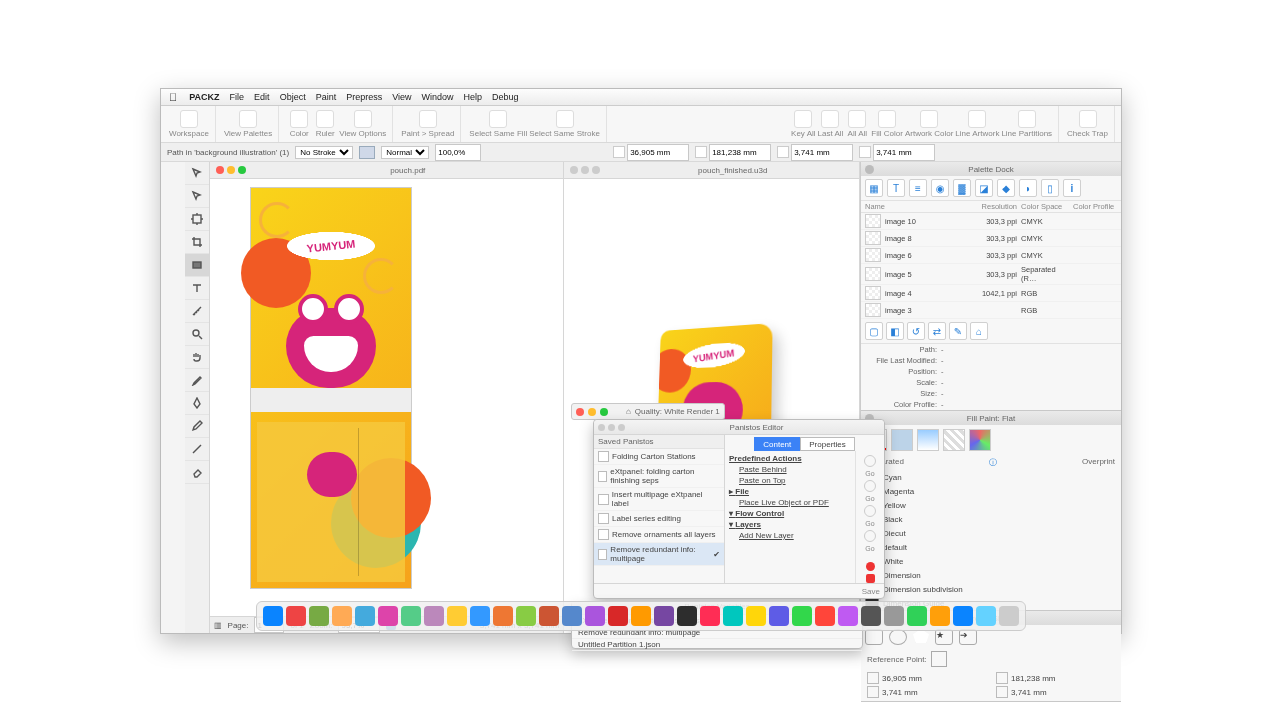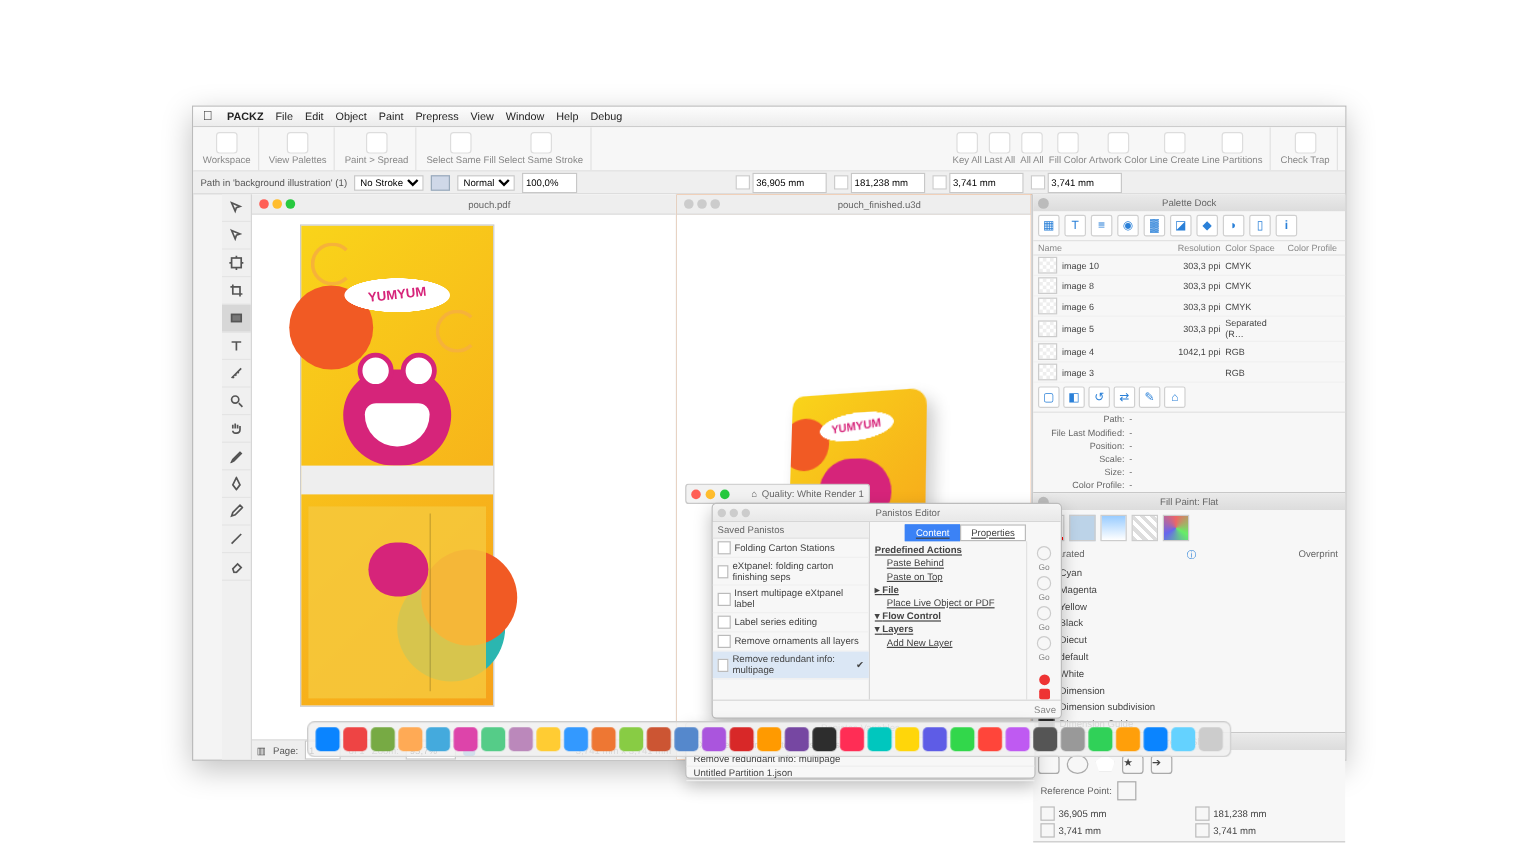--- a/index.html
+++ b/index.html
@@ -65,21 +65,21 @@
 .panisto{position:absolute;left:432px;top:330px;width:290px;height:178px;background:#f7f7f7;border:1px solid #bcbcbc;border-radius:4px;box-shadow:0 6px 14px rgba(0,0,0,.25);display:flex;flex-direction:column;font-size:8px;}
 .panisto .hd{height:14px;display:flex;align-items:center;border-bottom:1px solid #d6d6d6;background:linear-gradient(#f4f4f4,#e8e8e8);border-radius:4px 4px 0 0;}
 .panisto .hd .title{flex:1;text-align:center;color:#666;}
 .panisto .body{flex:1;display:flex;min-height:0;}
 .panisto .left{width:130px;border-right:1px solid #d6d6d6;display:flex;flex-direction:column;}
 .panisto .left .lh{padding:2px 4px;color:#666;border-bottom:1px solid #e2e2e2;background:#efefef;}
 .panisto .left .row{padding:2px 4px;display:flex;align-items:center;gap:3px;border-bottom:1px solid #f0f0f0;}
 .panisto .left .row.sel{background:#dbe7f5;}
 .panisto .left .ic{width:9px;height:9px;border:1px solid #bbb;background:#fff;}
 .panisto .right{flex:1;display:flex;flex-direction:column;}
-.panisto .tabs{display:flex;justify-content:center;gap:0;height:14px;padding-top:2px;text-decoration:underline;}
+.panisto .tabs{display:flex;justify-content:center;gap:0;height:14px;padding-top:2px;}
 .panisto .tabs span{padding:0 8px;border:1px solid #bbb;background:#fff;height:12px;display:flex;align-items:center;}
 .panisto .tabs span.act{background:#3b82f6;color:#fff;border-color:#3b82f6;}
 .panisto .tree{flex:1;overflow:auto;padding:2px 4px;}
 .panisto .tree .nd{padding:1px 0;text-decoration:underline;}
 .panisto .tree .nd.h{font-weight:600;}
 .panisto .tree .sub{padding-left:10px;}
 .panisto .side{width:28px;border-left:1px solid #e2e2e2;display:flex;flex-direction:column;align-items:center;gap:3px;padding-top:4px;}
 .panisto .side .b{width:10px;height:10px;border:1px solid #ccc;border-radius:50%;}
 .panisto .side .go{font-size:7px;color:#888;}
 .panisto .side .rec{width:9px;height:9px;border-radius:50%;background:#e33;}
@@ -153,20 +153,34 @@
           <span>Workspace</span>
         </div>
       </div>
     <div class="grp">
         <div class="btn">
           <div class="ic"></div>
           <span>View Palettes</span>
         </div>
       </div>
     <div class="grp">
+      <div class="btn">
+          <div class="ic"></div>
+          <span>Color</span>
+        </div>
+      <div class="btn">
+          <div class="ic"></div>
+          <span>Ruler</span>
+        </div>
+      <div class="btn">
+          <div class="ic"></div>
+          <span>View Options</span>
+        </div>
+    </div>
+    <div class="grp">
         <div class="btn">
           <div class="ic"></div>
           <span>Paint &gt; Spread</span>
         </div>
       </div>
     <div class="grp">
       <div class="btn">
           <div class="ic"></div>
           <span>Select Same Fill</span>
         </div>
@@ -192,21 +206,21 @@
       <div class="btn">
           <div class="ic"></div>
           <span>Fill Color</span>
         </div>
       <div class="btn">
           <div class="ic"></div>
           <span>Artwork Color</span>
         </div>
       <div class="btn">
           <div class="ic"></div>
-          <span>Line Create</span>
+          <span>Line Artwork</span>
         </div>
       <div class="btn">
           <div class="ic"></div>
           <span>Line Partitions</span>
         </div>
     </div>
     <div class="grp">
         <div class="btn">
           <div class="ic"></div>
           <span>Check Trap</span>

